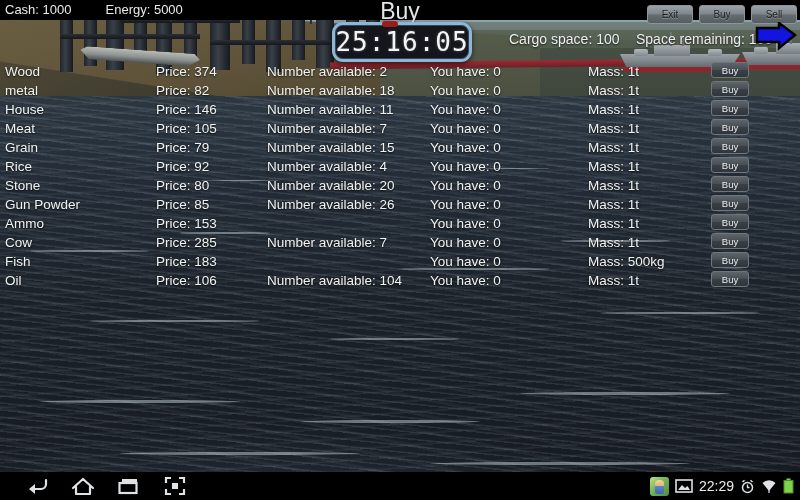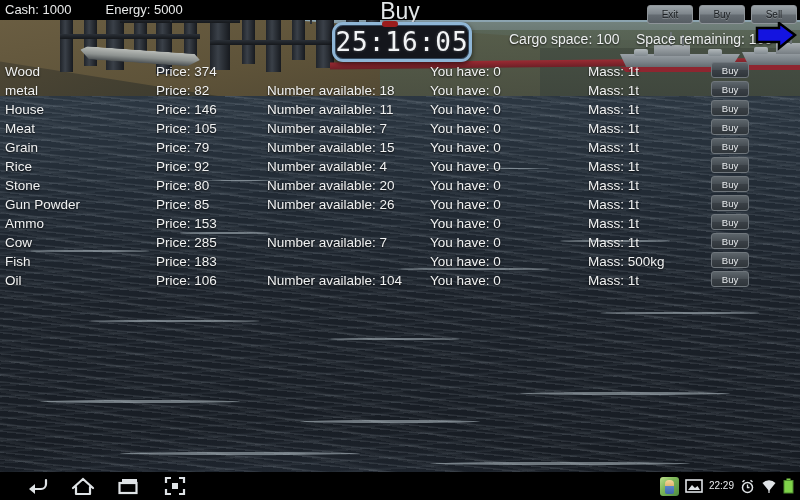--- a/index.html
+++ b/index.html
@@ -245,21 +245,21 @@
     width: 46px; height: 28px;
     display: flex; align-items: center; justify-content: center;
     cursor: pointer;
   }
   .nav-left { margin-left: 14px; display: flex; }
   .sysbar {
     position: absolute; right: 6px; bottom: 0; height: 28px;
     display: flex; align-items: center; gap: 6px;
   }
   .sys-clock {
-    color: #e8eaec; font-size: 10px; line-height: 28px;
+    color: #e8eaec; font-size: 14px; line-height: 28px;
   }
   .appicon {
     width: 19px; height: 19px; border-radius: 3px;
     background: linear-gradient(135deg, #bfe08d 0%, #7fb85a 40%, #4d8a3f 100%);
     position: relative; overflow: hidden;
   }
   .appicon::after {
     content: ""; position: absolute; left: 5px; top: 3px;
     width: 9px; height: 14px; border-radius: 4px 4px 2px 2px;
     background: linear-gradient(to bottom, #f4d79a 0%, #e0b36e 45%, #5a86c8 46%, #3f67a8 100%);
@@ -360,20 +360,21 @@
   <div class="cursor">
     <svg width="42" height="30" viewBox="0 0 42 30">
       <path d="M2 6 L24 6 L24 1 L40 13 L24 26 L24 20 L2 20 Z" fill="#1414e0" stroke="#000" stroke-width="2.5" stroke-linejoin="miter"></path>
     </svg>
   </div>
 
   <div class="market" id="market">
       <div class="row">
         <span class="cell c-name">Wood</span>
         <span class="cell c-price">Price: 374</span>
+        <span class="cell c-avail">Number available: 2</span>
         <span class="cell c-have">You have: 0</span>
         <span class="cell c-mass">Mass: 1t</span>
         <div class="buy-btn">Buy</div>
       </div>
       <div class="row">
         <span class="cell c-name">metal</span>
         <span class="cell c-price">Price: 82</span>
         <span class="cell c-avail">Number available: 18</span>
         <span class="cell c-have">You have: 0</span>
         <span class="cell c-mass">Mass: 1t</span>

